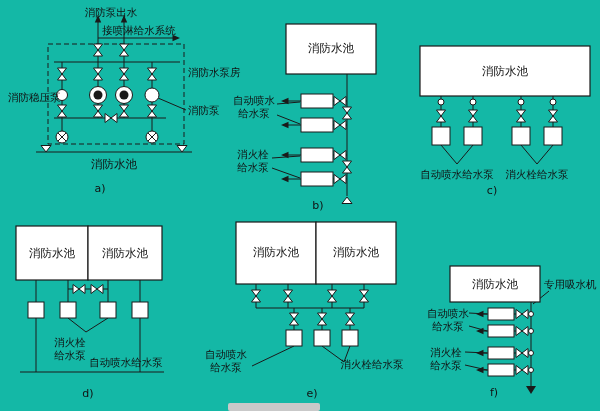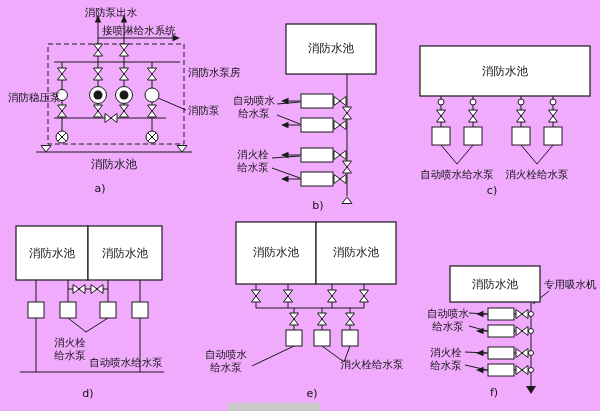--- a/index.html
+++ b/index.html
@@ -1,20 +1,20 @@
 <!DOCTYPE html>
 <html><head>
 <meta charset="utf-8">
 <style>
   html, body { margin: 0; padding: 0; background: #fff; }
   .figure {
     position: relative;
     width: 600px;
     height: 411px;
-    background: #f0abfc;
+    background: #14b8a6;
     font-family: "DejaVu Sans", sans-serif;
     overflow: hidden;
   }
   svg { display: block; }
   svg text { font-family: "DejaVu Sans", sans-serif; fill: #111; }
   .pipe   { stroke: #1a1a1a; stroke-width: 1; fill: none; }
   .box    { fill: #ffffff; stroke: #1a1a1a; stroke-width: 1.2; }
   .pbox   { fill: #ffffff; stroke: #1a1a1a; stroke-width: 1; }
   .dashed { fill: none; stroke: #1a1a1a; stroke-width: 1; stroke-dasharray: 5 3; }
   .lbl      { font-size: 10.5px; }

